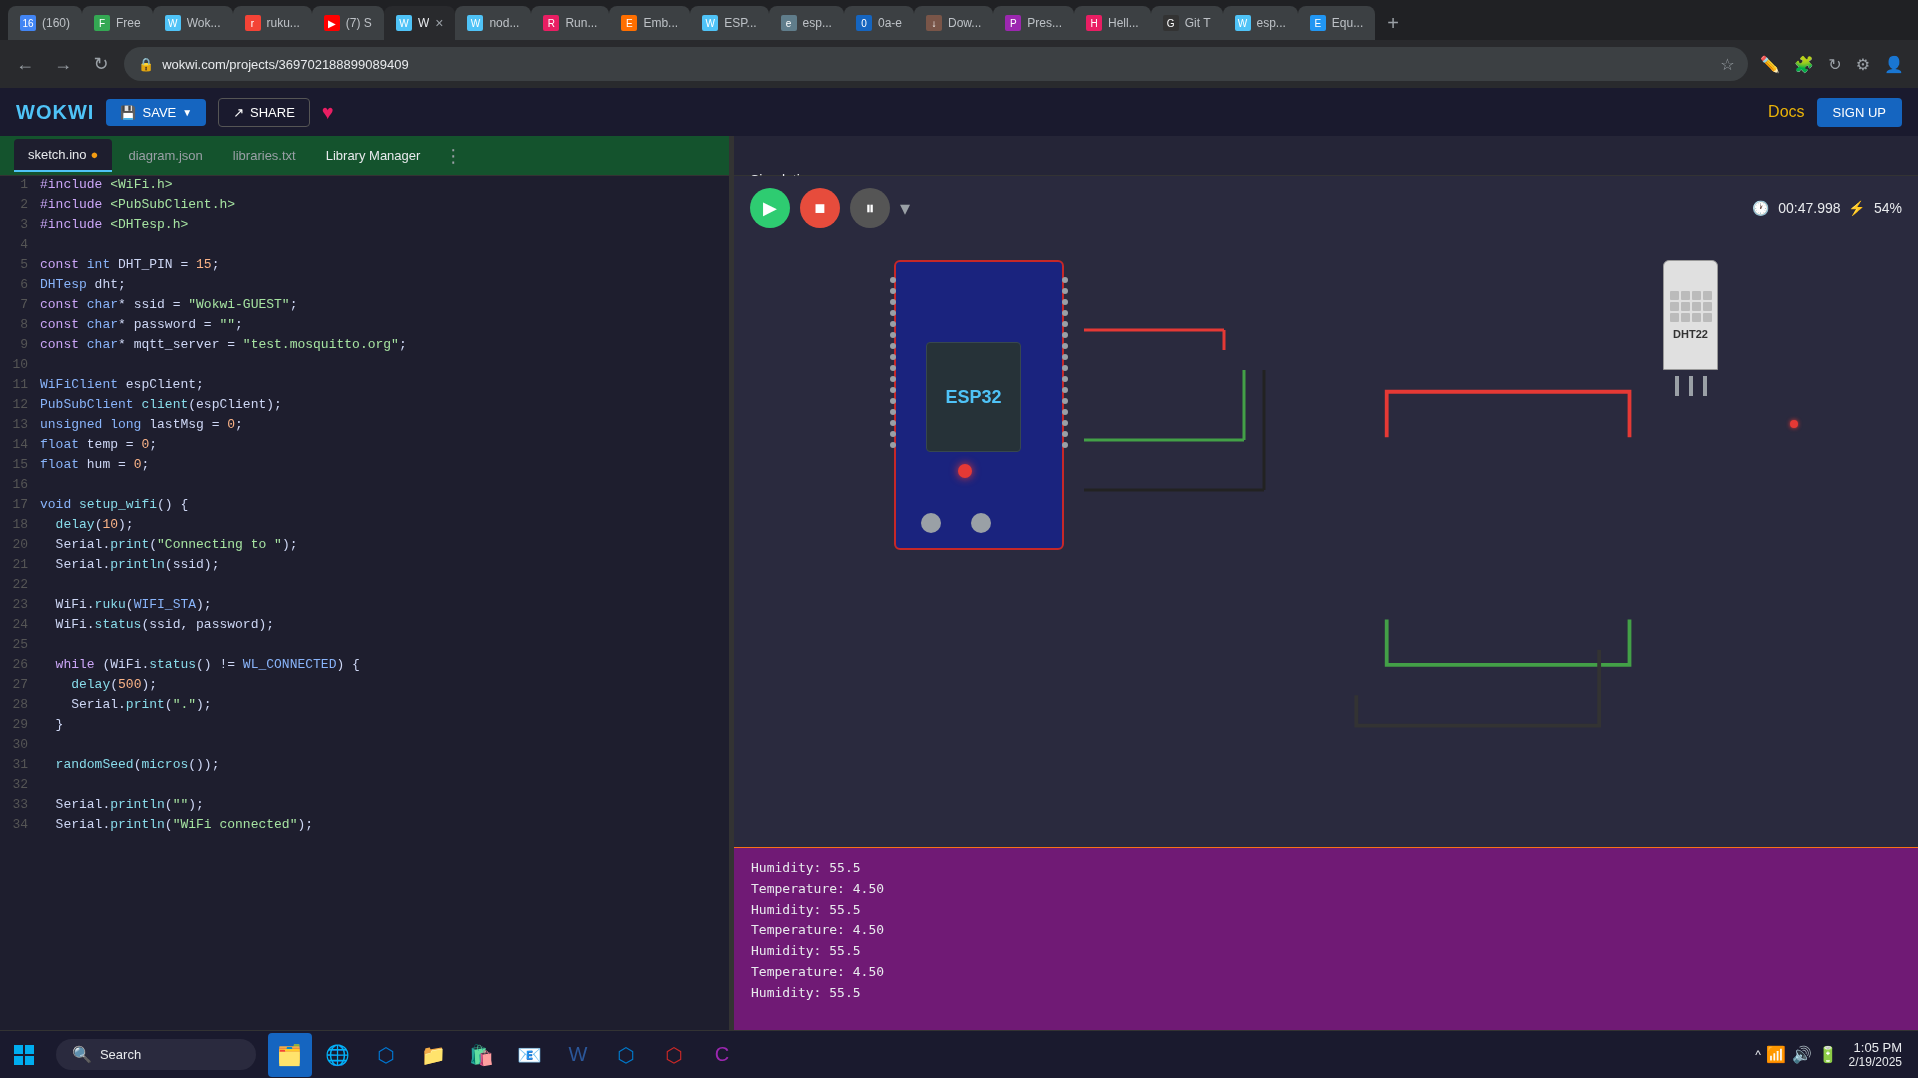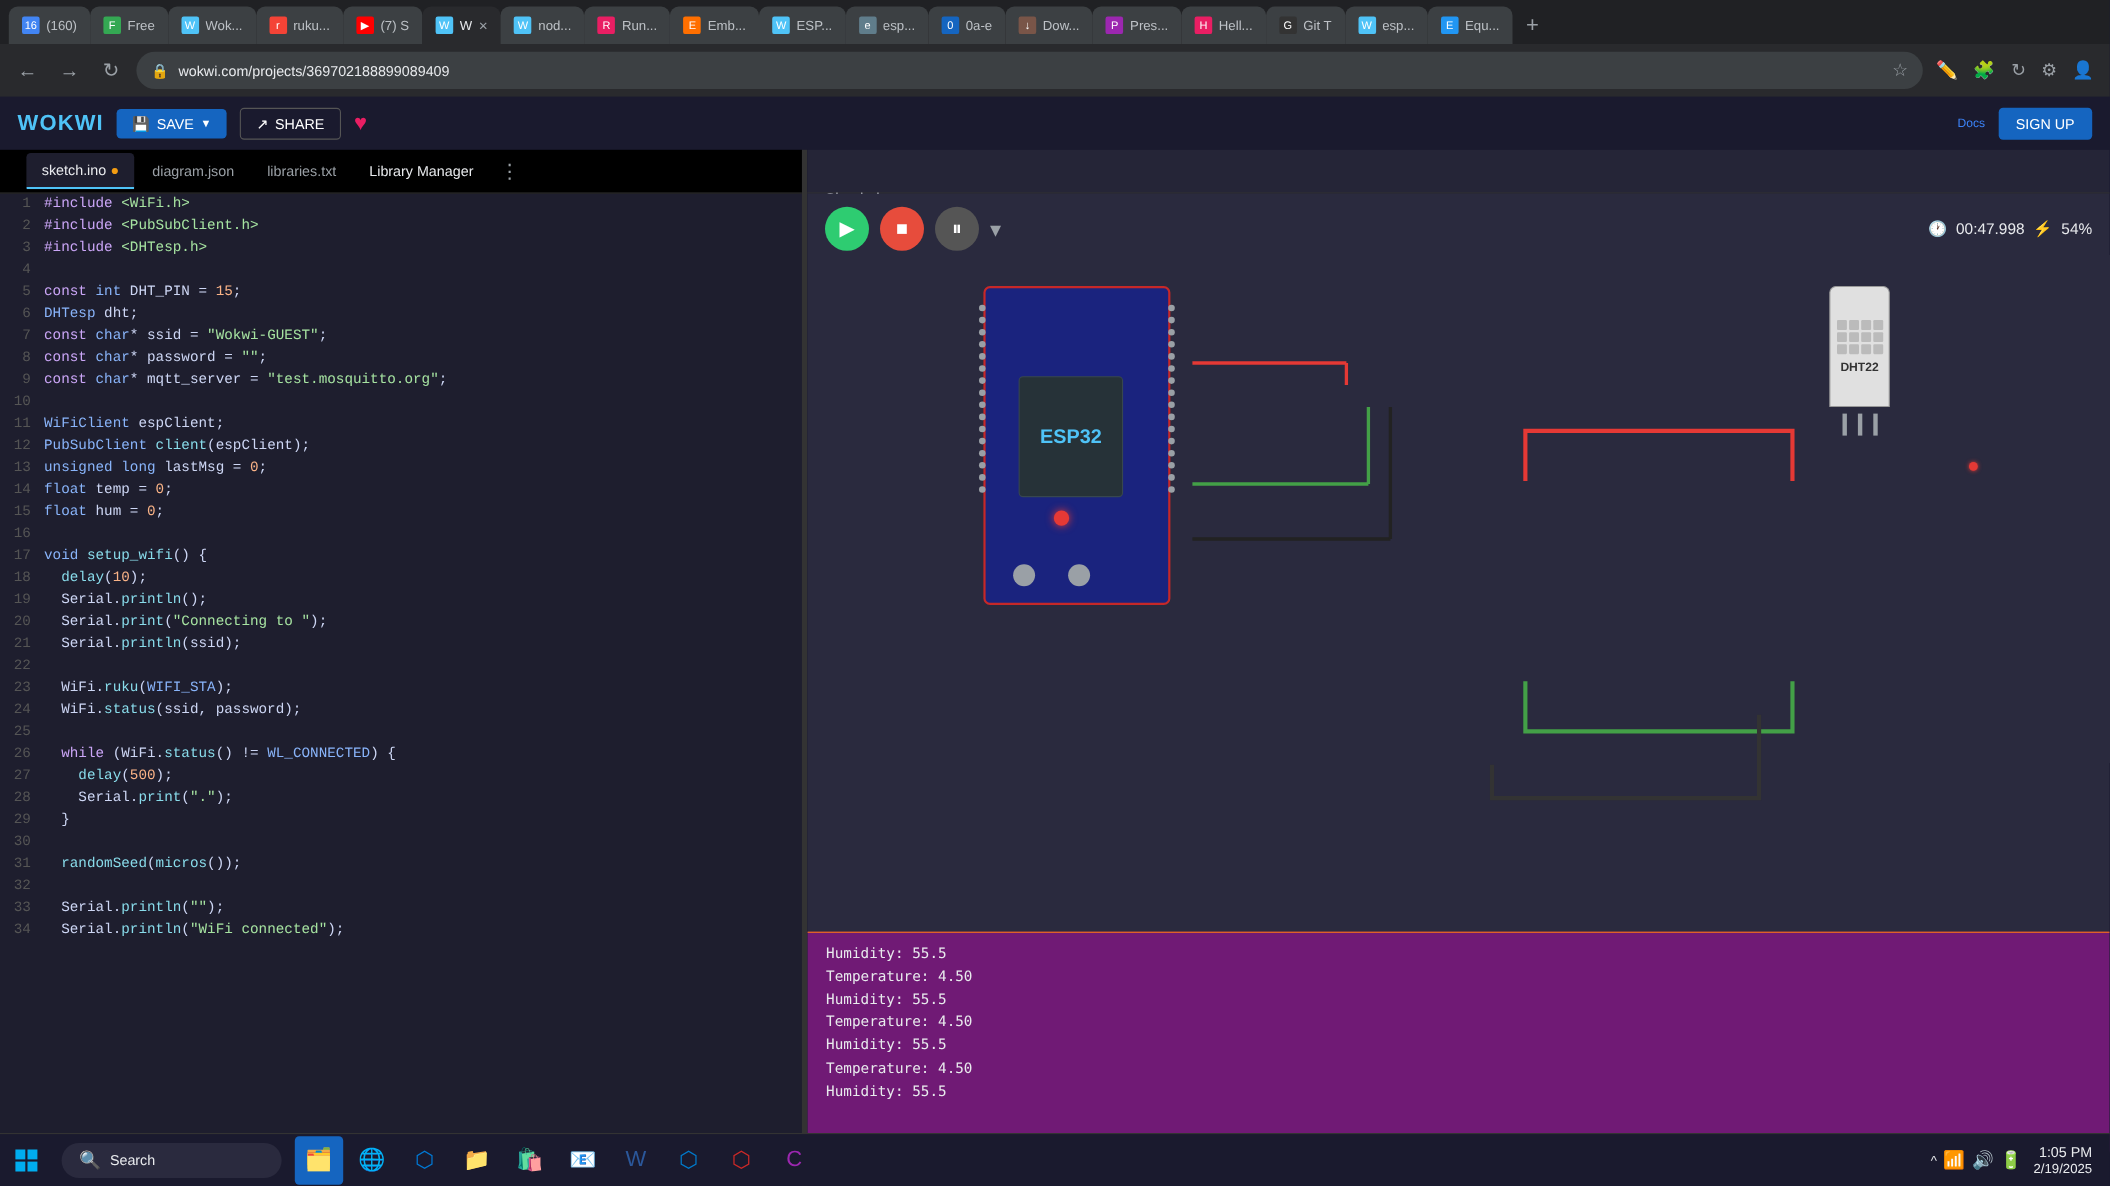--- a/index.html
+++ b/index.html
@@ -20,29 +20,29 @@
     .addr-icon { color: #9aa0a6; font-size: 16px; cursor: pointer; padding: 4px; border-radius: 50%; }
 
     
     .app { display: flex; flex-direction: column; width: 100%; height: calc(1078px - 88px); }
     .app-header { background: #1a1a2e; display: flex; align-items: center; padding: 0 16px; height: 48px; gap: 12px; }
     .wokwi-logo { color: #4fc3f7; font-size: 20px; font-weight: bold; letter-spacing: 1px; }
     .btn-save { background: #1565c0; color: white; border: none; border-radius: 4px; padding: 6px 14px; font-size: 13px; cursor: pointer; display: flex; align-items: center; gap: 6px; }
     .btn-share { background: transparent; color: white; border: 1px solid #555; border-radius: 4px; padding: 6px 14px; font-size: 13px; cursor: pointer; display: flex; align-items: center; gap: 6px; }
     .heart-btn { color: #e91e63; font-size: 20px; cursor: pointer; }
     .header-right { margin-left: auto; display: flex; gap: 12px; align-items: center; }
-    .btn-docs { color: #3b82f6; font-size: 11px; cursor: pointer; margin-left: 44px; }
+    .btn-docs { color: #eab308; font-size: 16px; cursor: pointer; margin-left: 44px; }
     .btn-signup { background: #1565c0; color: white; border: none; border-radius: 4px; padding: 7px 16px; font-size: 13px; cursor: pointer; }
 
     
     .editor-area { display: flex; flex: 1; overflow: hidden; }
 
     
     .code-panel { width: 730px; display: flex; flex-direction: column; background: #1e1e2e; border-right: 1px solid #333; }
-    .code-tabs { display: flex; align-items: center; background: #000000; border-bottom: 1px solid #333; height: 40px; padding: 0 24px; gap: 2px; }
+    .code-tabs { display: flex; align-items: center; background: #14532d; border-bottom: 1px solid #333; height: 40px; padding: 0 14px; gap: 2px; }
     .code-tab { padding: 8px 14px; font-size: 13px; color: #9aa0a6; cursor: pointer; border-radius: 4px 4px 0 0; position: relative; }
     .code-tab.active { color: #e8eaed; background: #1e1e2e; border-bottom: 2px solid #4fc3f7; }
     .code-tab .dot { color: #f39c12; margin-left: 4px; }
     .more-tabs { color: #9aa0a6; cursor: pointer; padding: 4px 8px; font-size: 18px; }
 
     .code-editor { flex: 1; overflow-y: auto; font-family: 'Consolas', 'Courier New', monospace; font-size: 13px; }
     .code-line { display: flex; min-height: 20px; }
     .line-num { width: 40px; text-align: right; padding-right: 12px; color: #555; user-select: none; flex-shrink: 0; padding-top: 1px; }
     .line-content { flex: 1; color: #cdd6f4; white-space: pre; padding-top: 1px; }
     .kw { color: #cba6f7; }
@@ -310,24 +310,20 @@
         </div>
         <div class="code-line">
           <span class="line-num">17</span>
           <span class="line-content"><span class="type">void</span> <span class="fn">setup_wifi</span>() {</span>
         </div>
         <div class="code-line">
           <span class="line-num">18</span>
           <span class="line-content">  <span class="fn" style="color:#89dceb;">delay</span>(<span class="num">10</span>);</span>
         </div>
         <div class="code-line">
-          <span class="line-num">19</span>
-          <span class="line-content">  Serial.<span class="method">println</span>();</span>
-        </div>
-        <div class="code-line">
           <span class="line-num">20</span>
           <span class="line-content">  Serial.<span class="method">print</span>(<span class="str">"Connecting to "</span>);</span>
         </div>
         <div class="code-line">
           <span class="line-num">21</span>
           <span class="line-content">  Serial.<span class="method">println</span>(ssid);</span>
         </div>
         <div class="code-line">
           <span class="line-num">22</span>
           <span class="line-content"></span>

